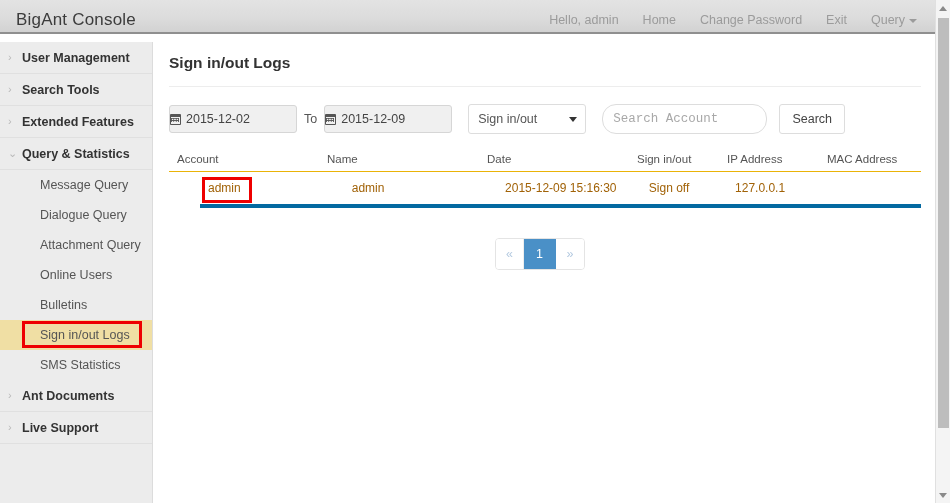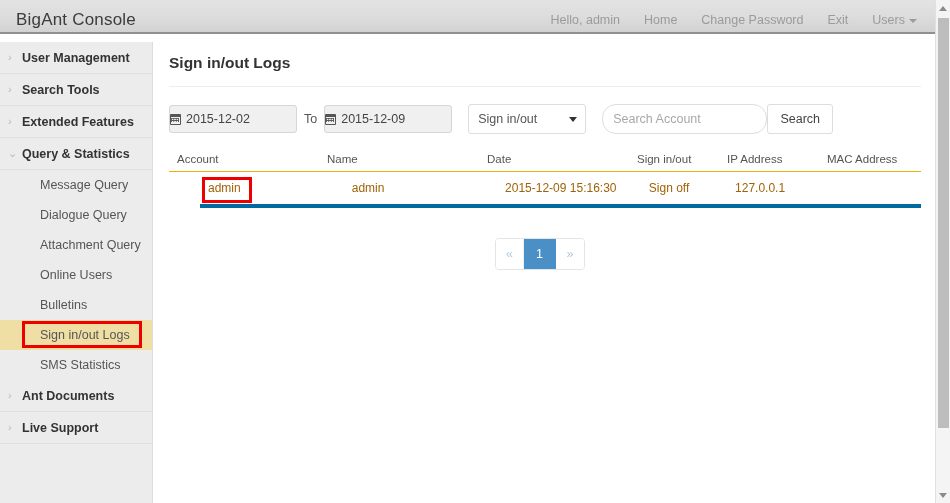--- a/index.html
+++ b/index.html
@@ -158,26 +158,27 @@
     border-top: 5px solid #333333;
   }
   .search-input {
     width: 165px; height: 30px;
     margin-left: 16px;
     background: #ffffff;
     border: 1px solid #dddddd;
     border-radius: 14px;
     padding-left: 10px;
     font-size: 12.5px; color: #737373;
-    font-family: Liberation Sans, sans-serif;
+    font-family: Liberation Mono, monospace;
     outline: none;
   }
   .search-input::placeholder { color: #a8a8a8; }
   .search-btn {
     width: 66px; height: 30px;
+    margin-left: 12px;
     background: #ffffff;
     border: 1px solid #dddddd;
     border-radius: 3px;
     font-size: 12.5px; color: #444444;
     font-family: "Liberation Sans", sans-serif;
     cursor: pointer;
   }
 
   
   .tbl { position: absolute; left: 16px; top: 104px; width: 752px; }
@@ -272,21 +273,21 @@
 
 <div id="app">
 
   <div class="topbar">
     <div class="brand">BigAnt Console</div>
     <div class="topnav">
       <a href="#">Hello, admin</a>
       <a href="#">Home</a>
       <a href="#">Change Password</a>
       <a href="#">Exit</a>
-      <a href="#"><span>Users</span><span class="caret-down"></span></a>
+      <a href="#"><span>Query</span><span class="caret-down"></span></a>
     </div>
   </div>
 
   <div class="sidebar">
 
     <div class="side-group">
       <span class="chev">›</span>
       <span class="glabel">User Management</span>
     </div>
     <div class="side-group">

